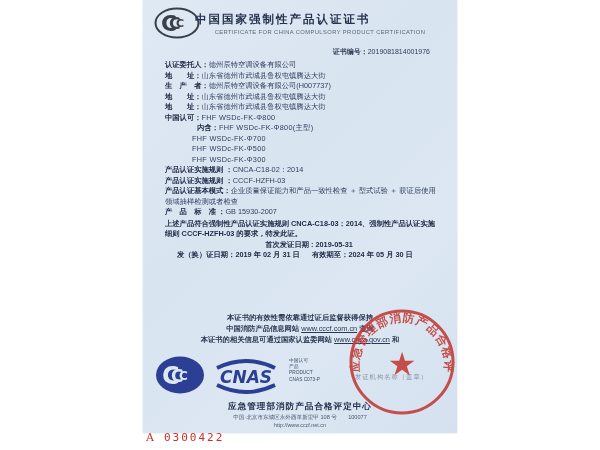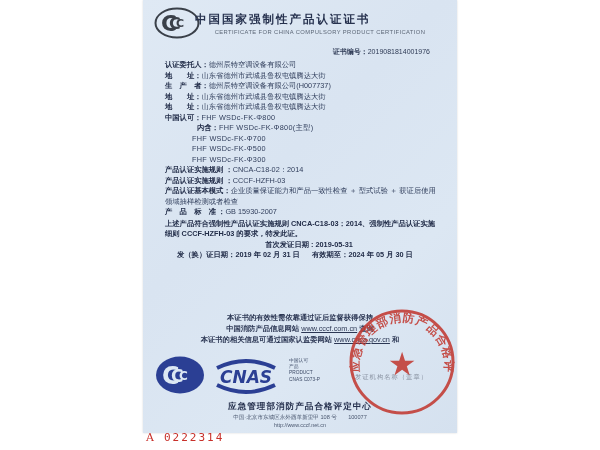--- a/index.html
+++ b/index.html
@@ -148,15 +148,15 @@
       </text>
       <text x="56" y="69" text-anchor="middle" font-size="32" fill="#c23a32">★</text>
     </svg>
 
     <div class="issuer">应急管理部消防产品合格评定中心</div>
     <div class="addr">中国·北京市东城区永外西革新里甲 108 号　　100077</div>
     <div class="site">http://www.cccf.net.cn</div>
   </div>
 
   <div class="serial">
-    <span class="a">A</span><span>0222314</span>
+    <span class="a">A</span><span>0300422</span>
   </div>
 </div>
 
 </body></html>

